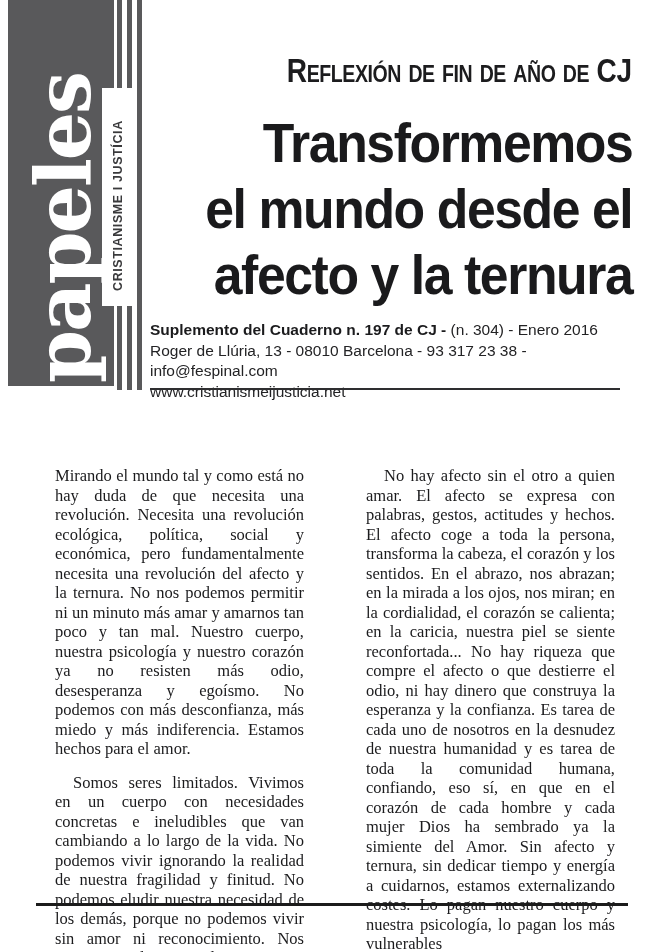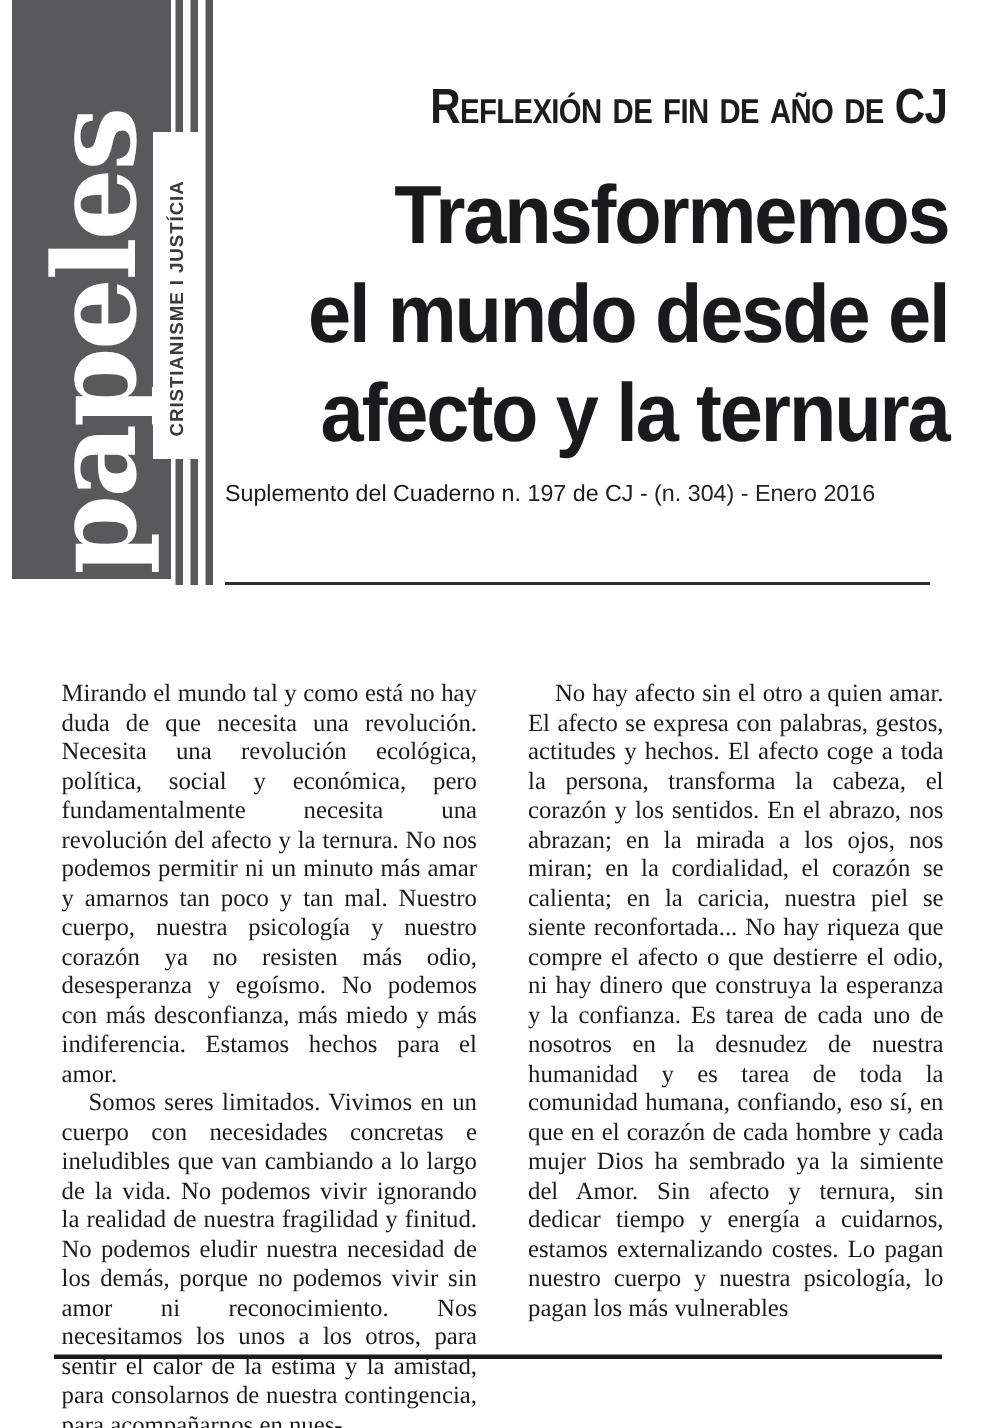--- a/index.html
+++ b/index.html
@@ -49,37 +49,37 @@
     color:#1a1a1c;
   }
   .title .tl{display:block;white-space:nowrap;}
 
   
   .pub{
     position:absolute;left:150px;top:320px;width:480px;
     font-size:15.5px;line-height:20.5px;color:#232325;
   }
   .pub p{margin:0;}
-  .pub strong{font-weight:normal;color:#1b1b1d;}
+  .pub strong{font-weight:bold;color:#1b1b1d;}
   .mid-rule{
     position:absolute;left:150px;top:388px;width:470px;height:2px;background:#2e2e30;
   }
 
   
   .bodytext{
     position:absolute;left:41px;top:452px;width:588px;
     display:flex;gap:34px;
   }
   .col{
     width:277px;
     font-family:"Liberation Serif",serif;
     font-size:16.5px;line-height:19.5px;
     text-align:justify;color:#1b1b1d;
   }
-  .col p{margin:0;}
+  .col p{margin:14px;}
   .col p.indent{text-indent:18px;}
 
   .bottom-rule{
     position:absolute;left:36px;top:903px;width:592px;height:3px;background:#1b1b1b;
   }
 </style>
 </head>
 <body>
 
 <div class="page">
@@ -99,20 +99,22 @@
     <div class="kicker">Reflexión de fin de año de CJ</div>
     <h1 class="title">
       <span class="tl">Transformemos</span>
       <span class="tl">el mundo desde el</span>
       <span class="tl">afecto y la ternura</span>
     </h1>
   </header>
 
   <section class="pub">
     <p><strong>Suplemento del Cuaderno n. 197 de CJ - </strong><span>(n. 304) - Enero 2016</span></p>
+    <p>Roger de Llúria, 13 - 08010 Barcelona - 93 317 23 38 - info@fespinal.com</p>
+    <p>www.cristianismeijusticia.net</p>
   </section>
   <div class="mid-rule"></div>
 
   <main class="bodytext">
     <div class="col">
       <p>Mirando el mundo tal y como está no hay duda de que necesita una revolución. Necesita una revolución ecológica, política, social y económica, pero fundamentalmente necesita una revolución del afecto y la ternura. No nos podemos permitir ni un minuto más amar y amarnos tan poco y tan mal. Nuestro cuerpo, nuestra psicología y nuestro corazón ya no resisten más odio, desesperanza y egoísmo. No podemos con más desconfianza, más miedo y más indiferencia. Estamos hechos para el amor.</p>
       <p class="indent">Somos seres limitados. Vivimos en un cuerpo con necesidades concretas e ineludibles que van cambiando a lo largo de la vida. No podemos vivir ignorando la realidad de nuestra fragilidad y finitud. No podemos eludir nuestra necesidad de los demás, porque no podemos vivir sin amor ni reconocimiento. Nos necesitamos los unos a los otros, para sentir el calor de la estima y la amistad, para consolarnos de nuestra contingencia, para acompañarnos en nues-</p>
     </div>
     <div class="col">
       <p class="indent">No hay afecto sin el otro a quien amar. El afecto se expresa con palabras, gestos, actitudes y hechos. El afecto coge a toda la persona, transforma la cabeza, el corazón y los sentidos. En el abrazo, nos abrazan; en la mirada a los ojos, nos miran; en la cordialidad, el corazón se calienta; en la caricia, nuestra piel se siente reconfortada... No hay riqueza que compre el afecto o que destierre el odio, ni hay dinero que construya la esperanza y la confianza. Es tarea de cada uno de nosotros en la desnudez de nuestra humanidad y es tarea de toda la comunidad humana, confiando, eso sí, en que en el corazón de cada hombre y cada mujer Dios ha sembrado ya la simiente del Amor. Sin afecto y ternura, sin dedicar tiempo y energía a cuidarnos, estamos externalizando costes. Lo pagan nuestro cuerpo y nuestra psicología, lo pagan los más vulnerables</p>

